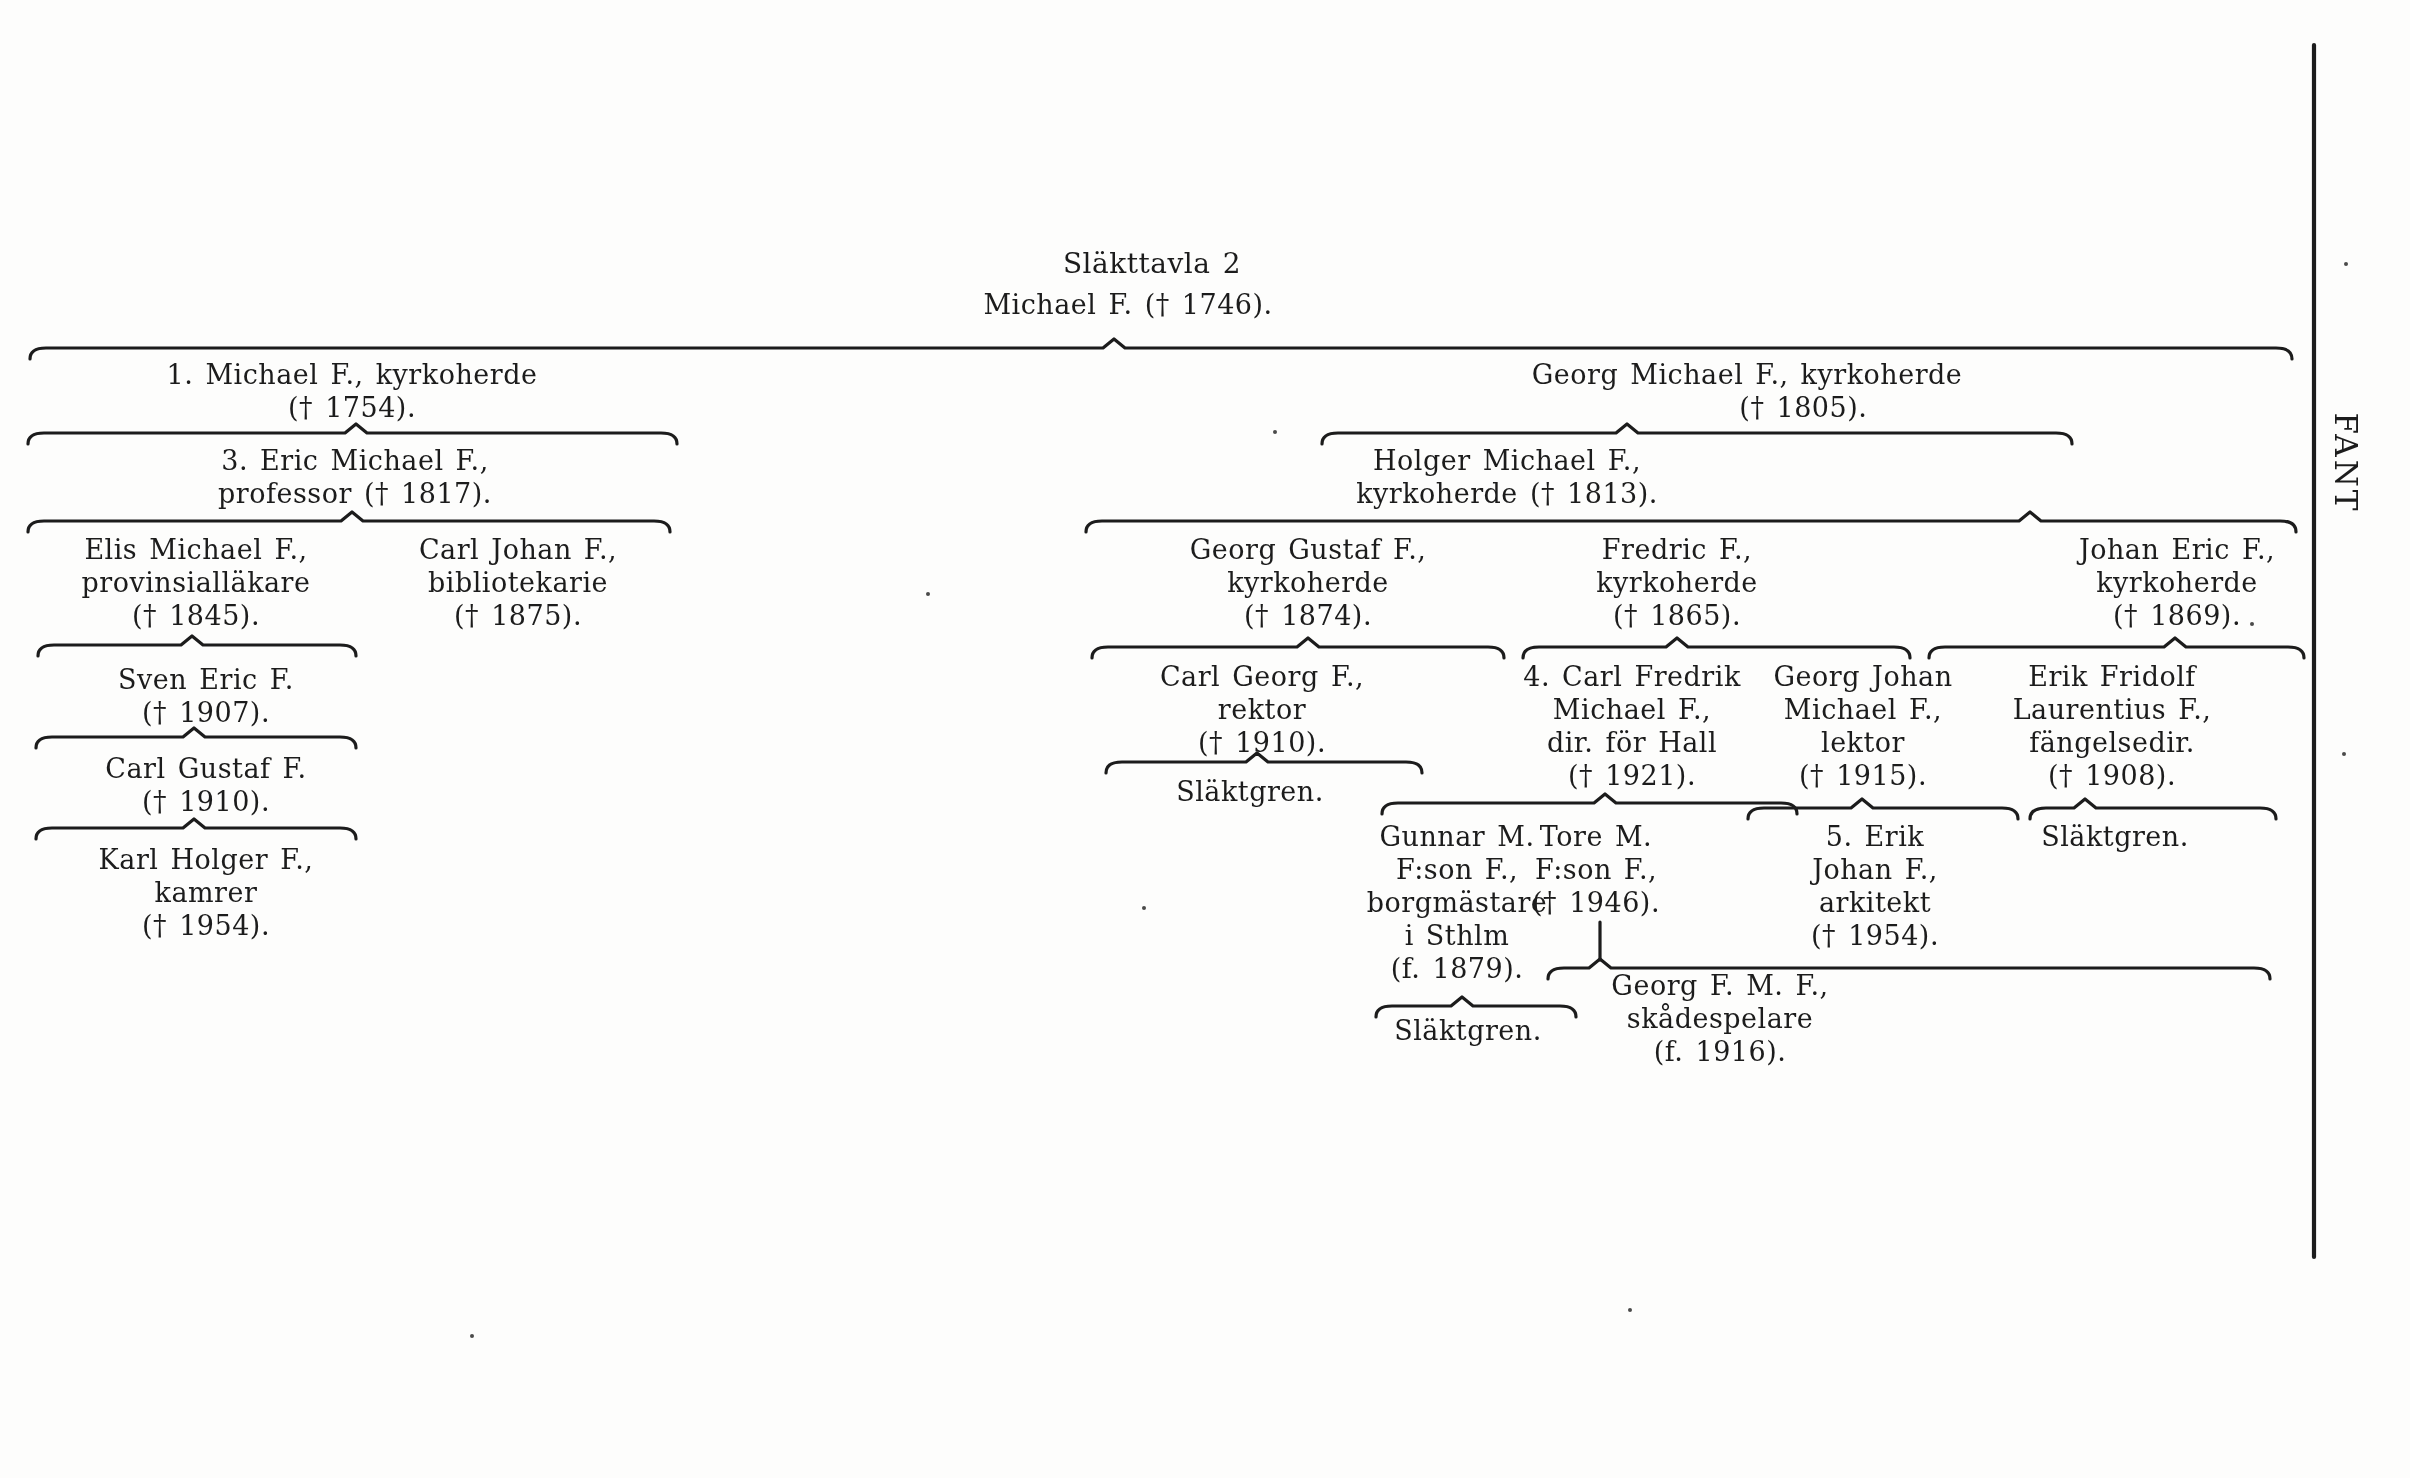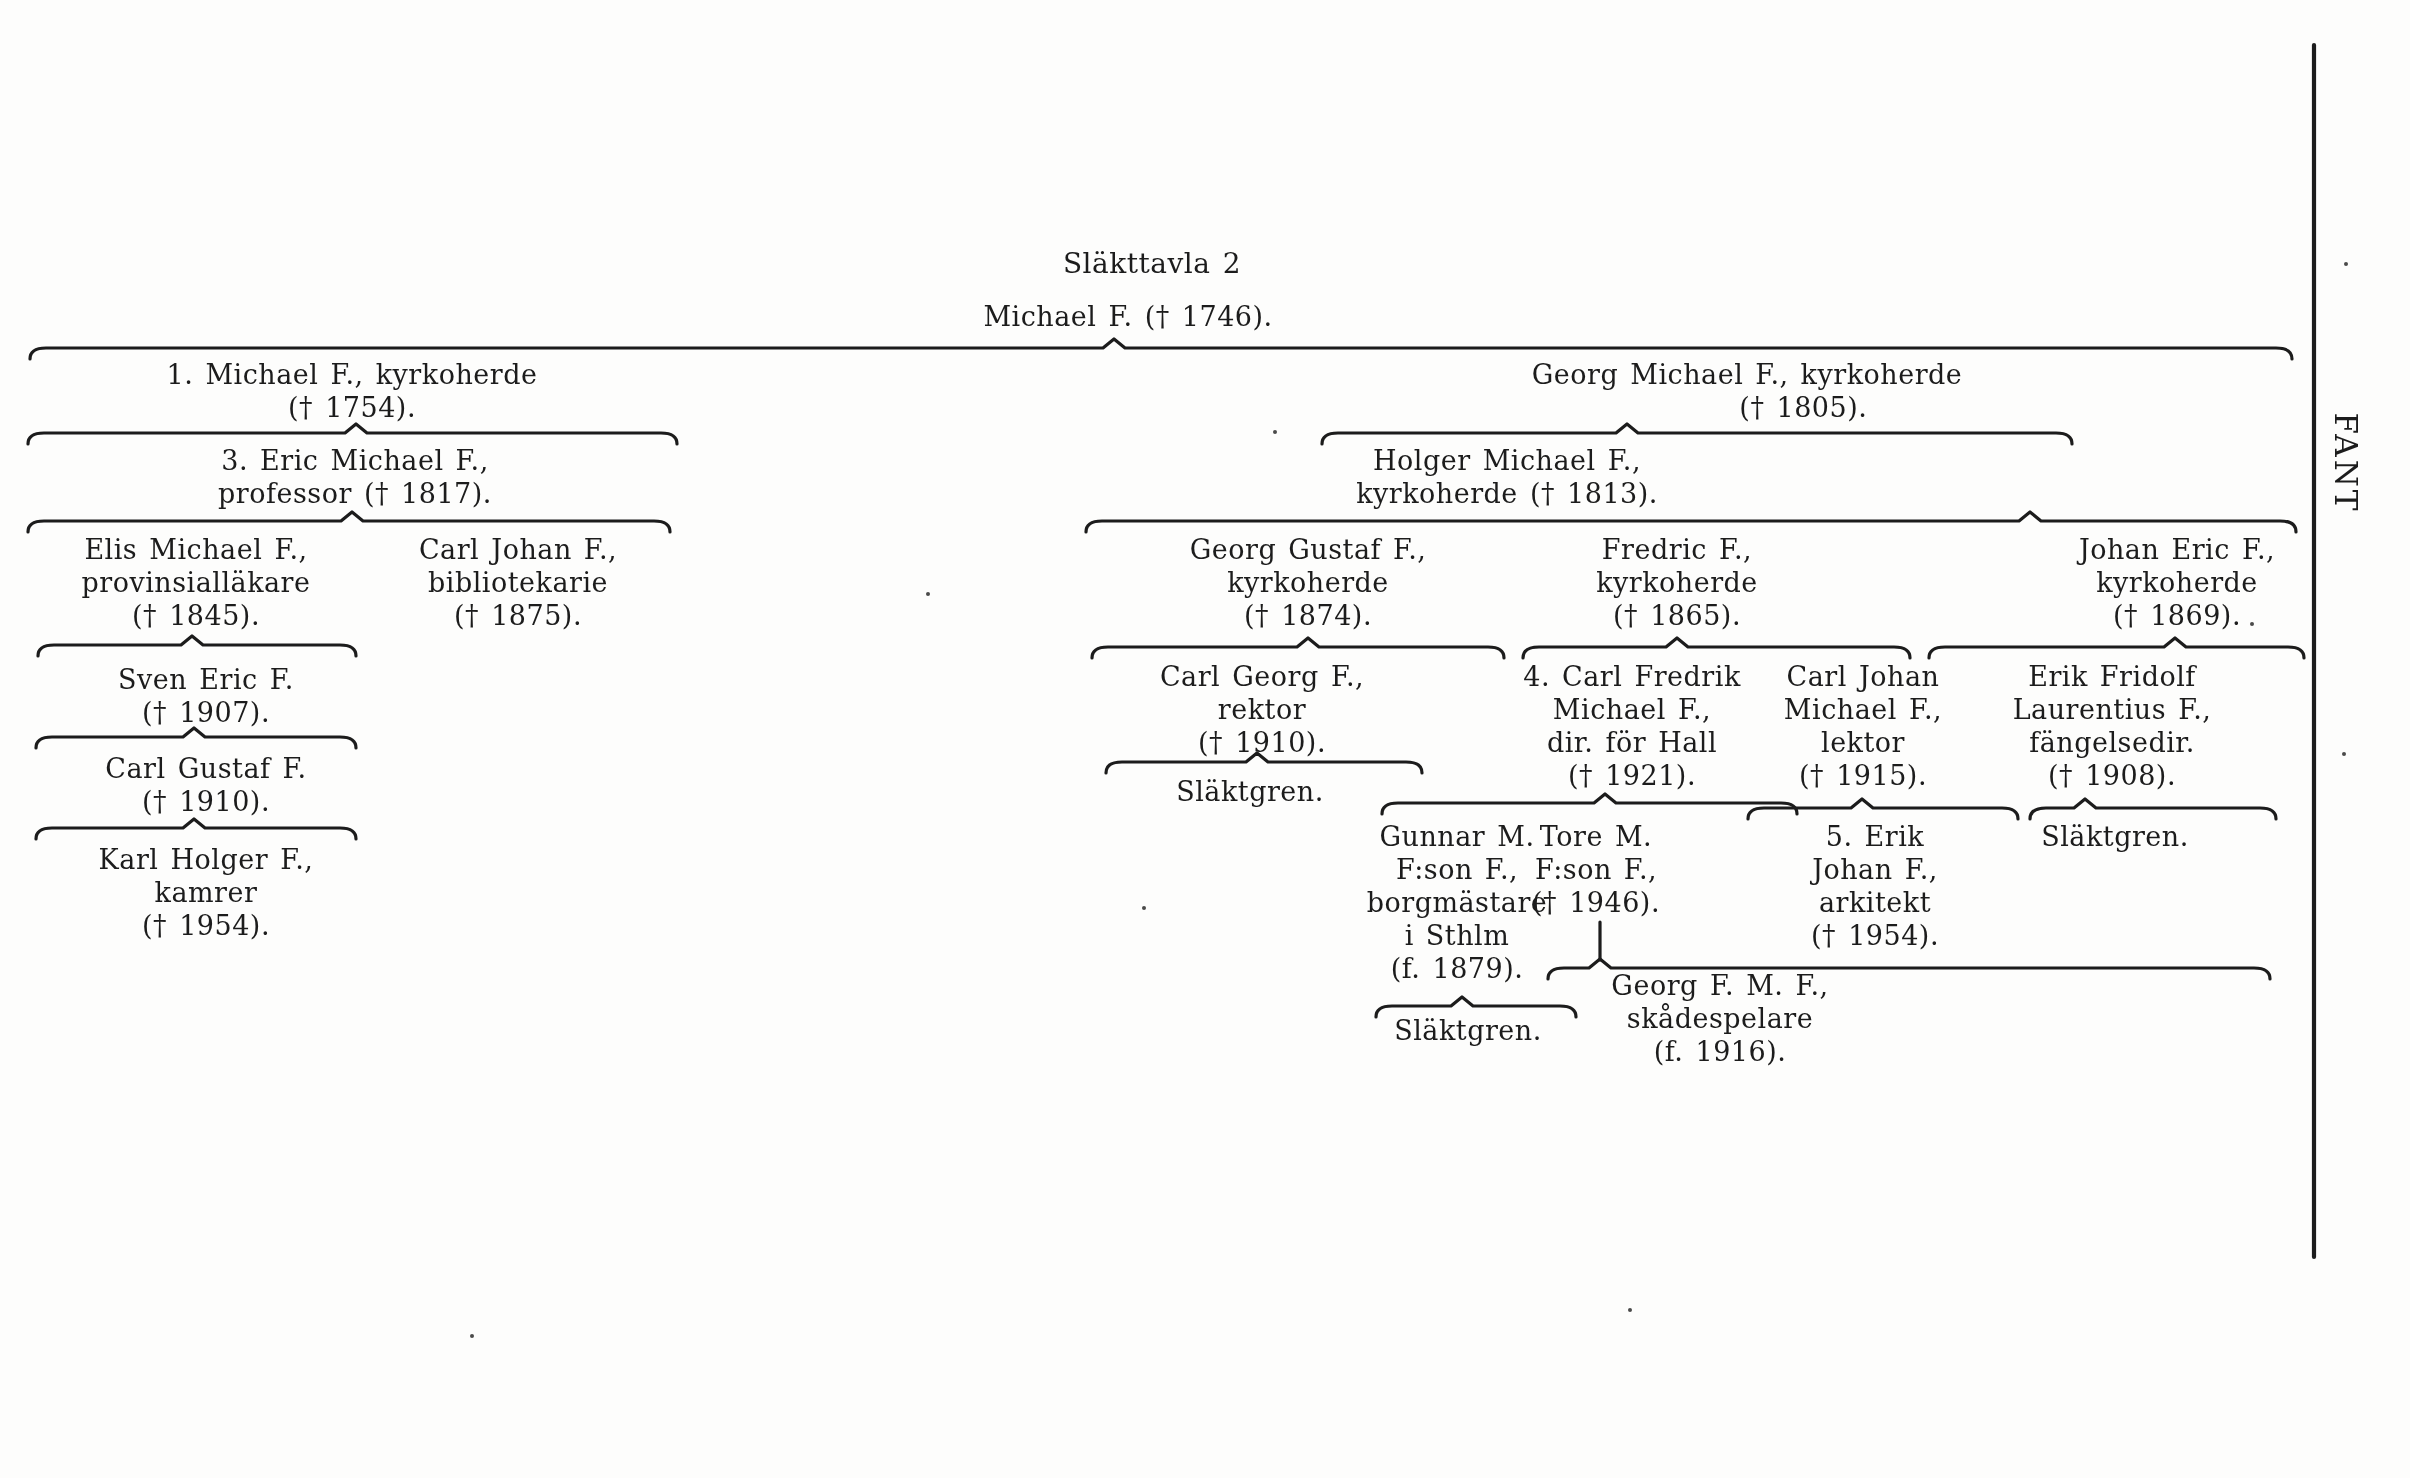--- a/index.html
+++ b/index.html
@@ -64,21 +64,21 @@
     <path d="M 1600 922 L 1600 960"></path>
     <path d="M 1548 979 Q 1548 968 1564 968 L 1589 968 L 1600 959 L 1611 968 L 2254 968 Q 2270 968 2270 979"></path>
     <path d="M 1376 1017 Q 1376 1006 1392 1006 L 1451 1006 L 1462 997 L 1473 1006 L 1560 1006 Q 1576 1006 1576 1017"></path>
 
     <path stroke-width="4.2" d="M 2314 45 L 2314 1257"></path>
   </svg>
 
   <div class="node page-title" style="left:1152px;top:247px">
     <span class="ln">Släkttavla 2</span>
   </div>
-  <div class="node" style="left:1128px;top:300px">
+  <div class="node" style="left:1128px;top:288px">
     <span class="ln">Michael F. († 1746).</span>
   </div>
 
   <div class="node" style="left:352px;top:358px">
     <span class="ln">1. Michael F., kyrkoherde</span>
     <span class="ln">(† 1754).</span>
   </div>
   <div class="node" style="left:355px;top:444px">
     <span class="ln">3. Eric Michael F.,</span>
     <span class="ln">professor († 1817).</span>
@@ -138,21 +138,21 @@
   <div class="node" style="left:1250px;top:775px">
     <span class="ln">Släktgren.</span>
   </div>
   <div class="node" style="left:1632px;top:660px">
     <span class="ln">4. Carl Fredrik</span>
     <span class="ln">Michael F.,</span>
     <span class="ln">dir. för Hall</span>
     <span class="ln">(† 1921).</span>
   </div>
   <div class="node" style="left:1863px;top:660px">
-    <span class="ln">Carl Johan</span>
+    <span class="ln">Georg Johan</span>
     <span class="ln">Michael F.,</span>
     <span class="ln">lektor</span>
     <span class="ln">(† 1915).</span>
   </div>
   <div class="node" style="left:2112px;top:660px">
     <span class="ln">Erik Fridolf</span>
     <span class="ln">Laurentius F.,</span>
     <span class="ln">fängelsedir.</span>
     <span class="ln">(† 1908).</span>
   </div>

